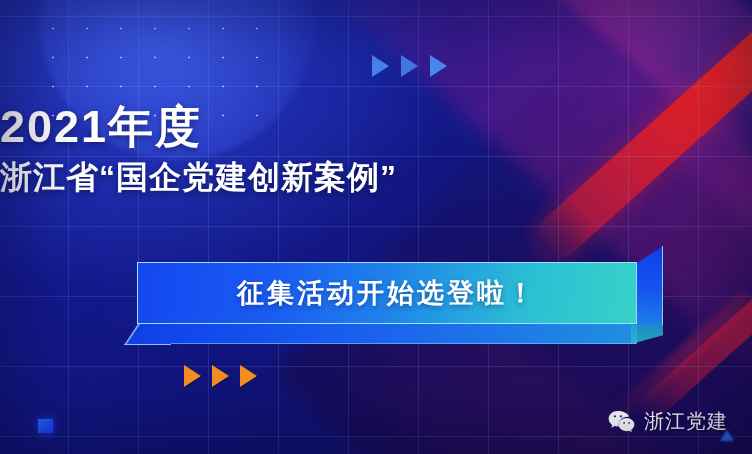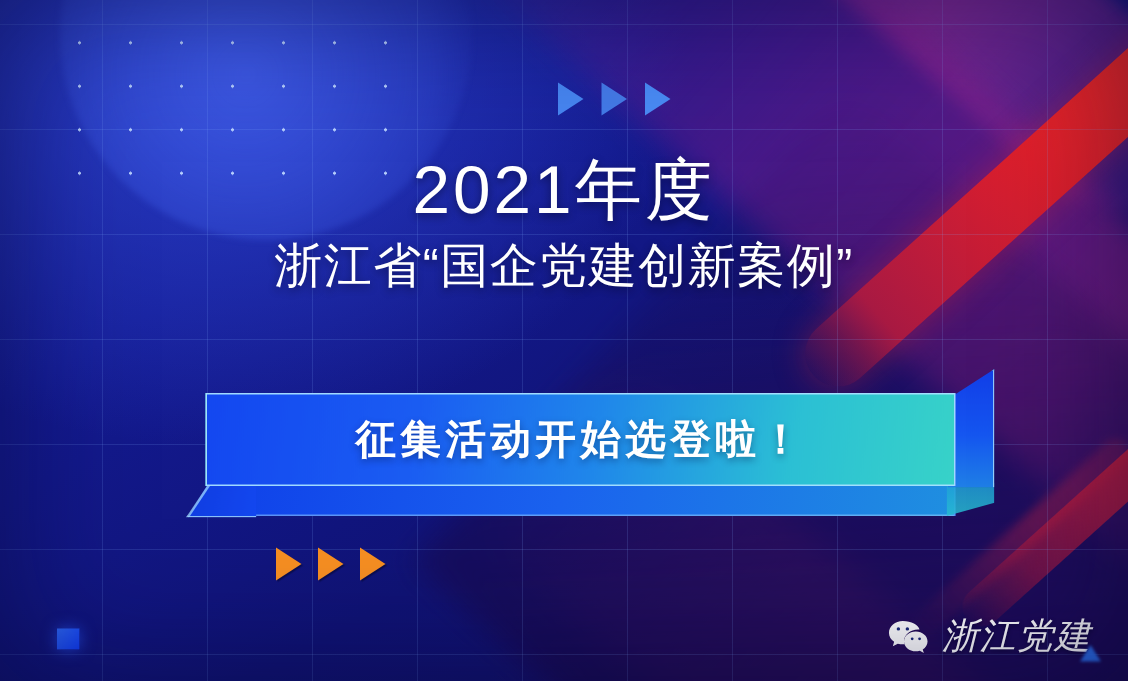--- a/index.html
+++ b/index.html
@@ -107,22 +107,22 @@
   #arrows-top .tri:nth-child(3){opacity:1;}
   #arrows-bottom{left:184px;top:365px;gap:11px;}
   #arrows-bottom .tri{
     border-width:11px 0 11px 17px;
     border-color:transparent transparent transparent #f78f22;
     filter:drop-shadow(1px 1px 0 rgba(0,0,0,0.35));
   }
 
   
   .headline{
-    position:absolute;left:0;right:0;top:104px;text-align:center;
-    color:#fff;font-weight:normal;line-height:1;
+    position:absolute;left:0;right:0;top:104px;text-align:left;
+    color:#fff;font-weight:bold;line-height:1;
     text-shadow:0 2px 6px rgba(0,0,20,0.45);
     letter-spacing:1px;
   }
   .headline .line1{
     font-size:45px;letter-spacing:2px;
     font-family:"Liberation Sans","DejaVu Sans",sans-serif;
   }
   .headline .line2{
     font-size:32px;margin-top:12px;letter-spacing:1px;
     white-space:nowrap;
@@ -174,23 +174,22 @@
     clip-path:polygon(0 0,100% 0,100% 60%,0 100%);
     opacity:0.85;
   }
 
   
   #wechat-credit{
     position:absolute;right:24px;top:408px;display:flex;align-items:center;gap:9px;
   }
   .wechat-icon{width:27px;height:23px;display:block;}
   .wechat-label{
-    color:#fff;font-size:24px;font-weight:normal;letter-spacing:1px;
+    color:#fff;font-size:20px;font-weight:normal;letter-spacing:1px;
     text-shadow:0 1px 3px rgba(0,0,30,0.6);
-    font-style:italic;
   }
   .cursor-dot{
     position:absolute;right:18px;top:430px;width:0;height:0;
     border-style:solid;border-width:0 7px 11px 7px;
     border-color:transparent transparent #2e7bff transparent;
     filter:blur(1px);opacity:0.9;
   }
 
   
   .vignette{

